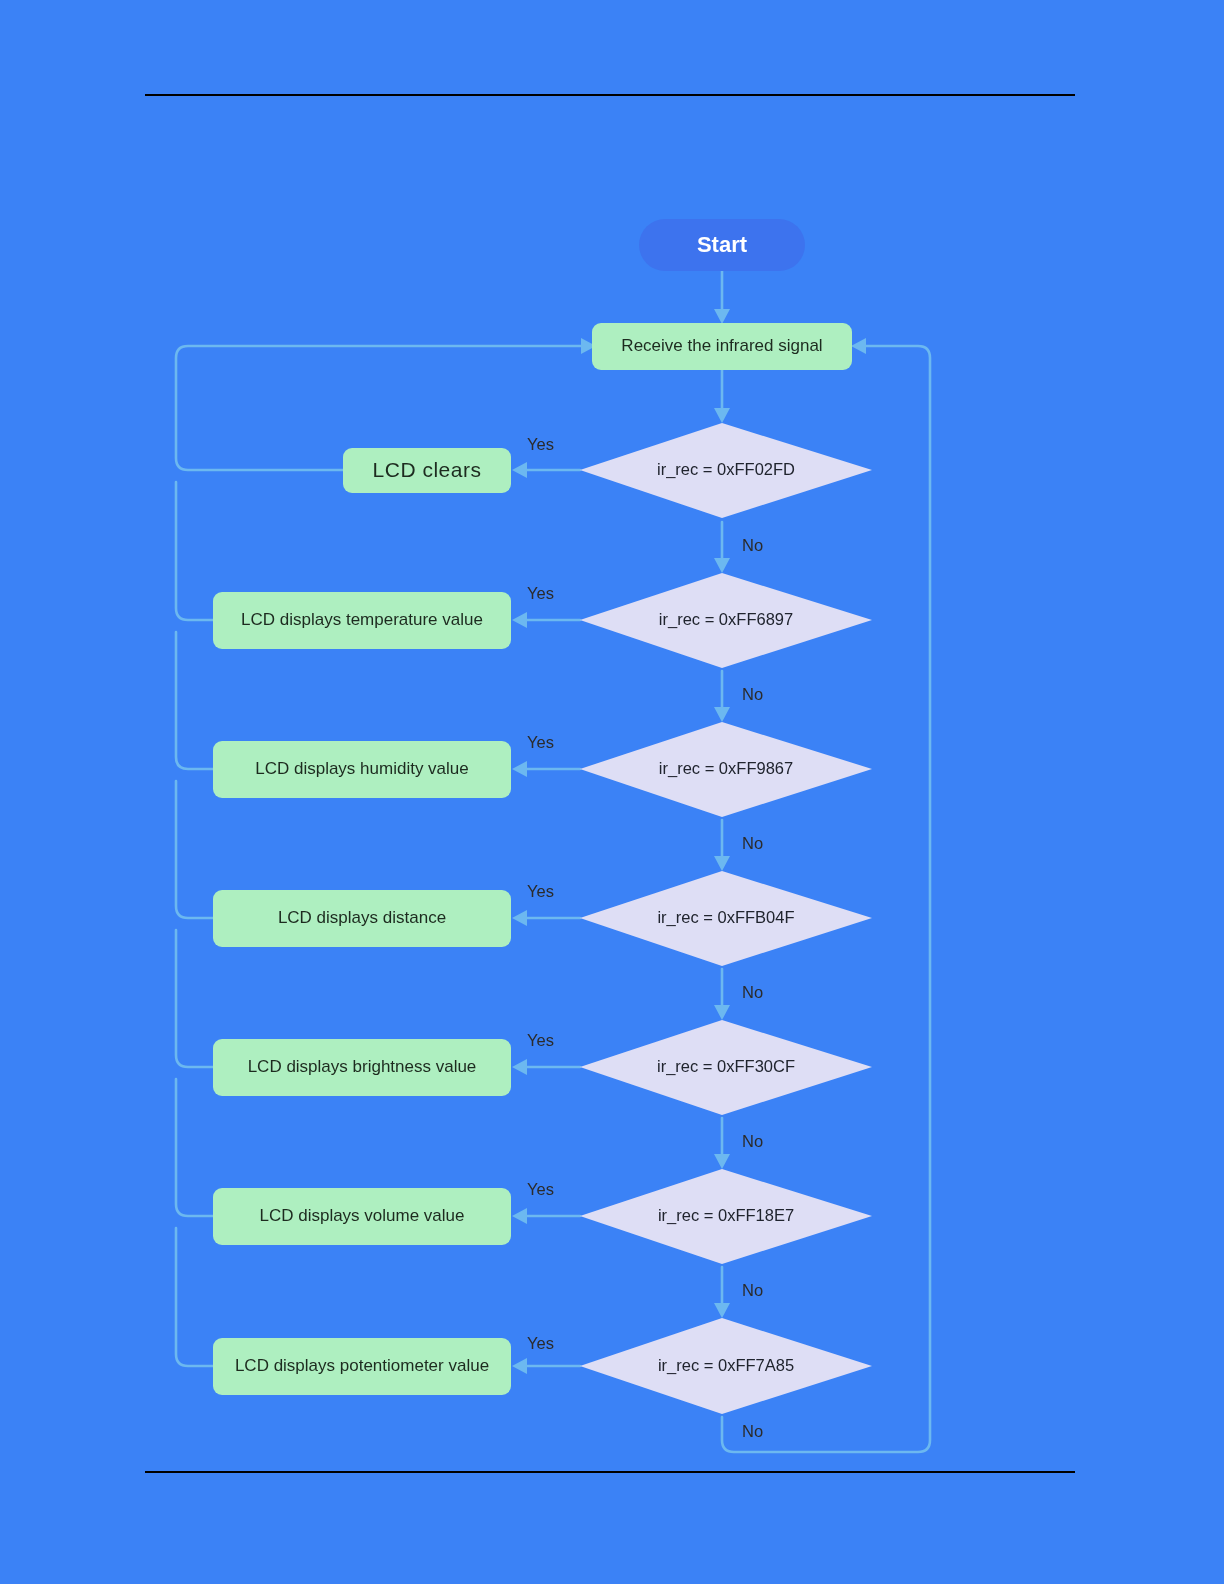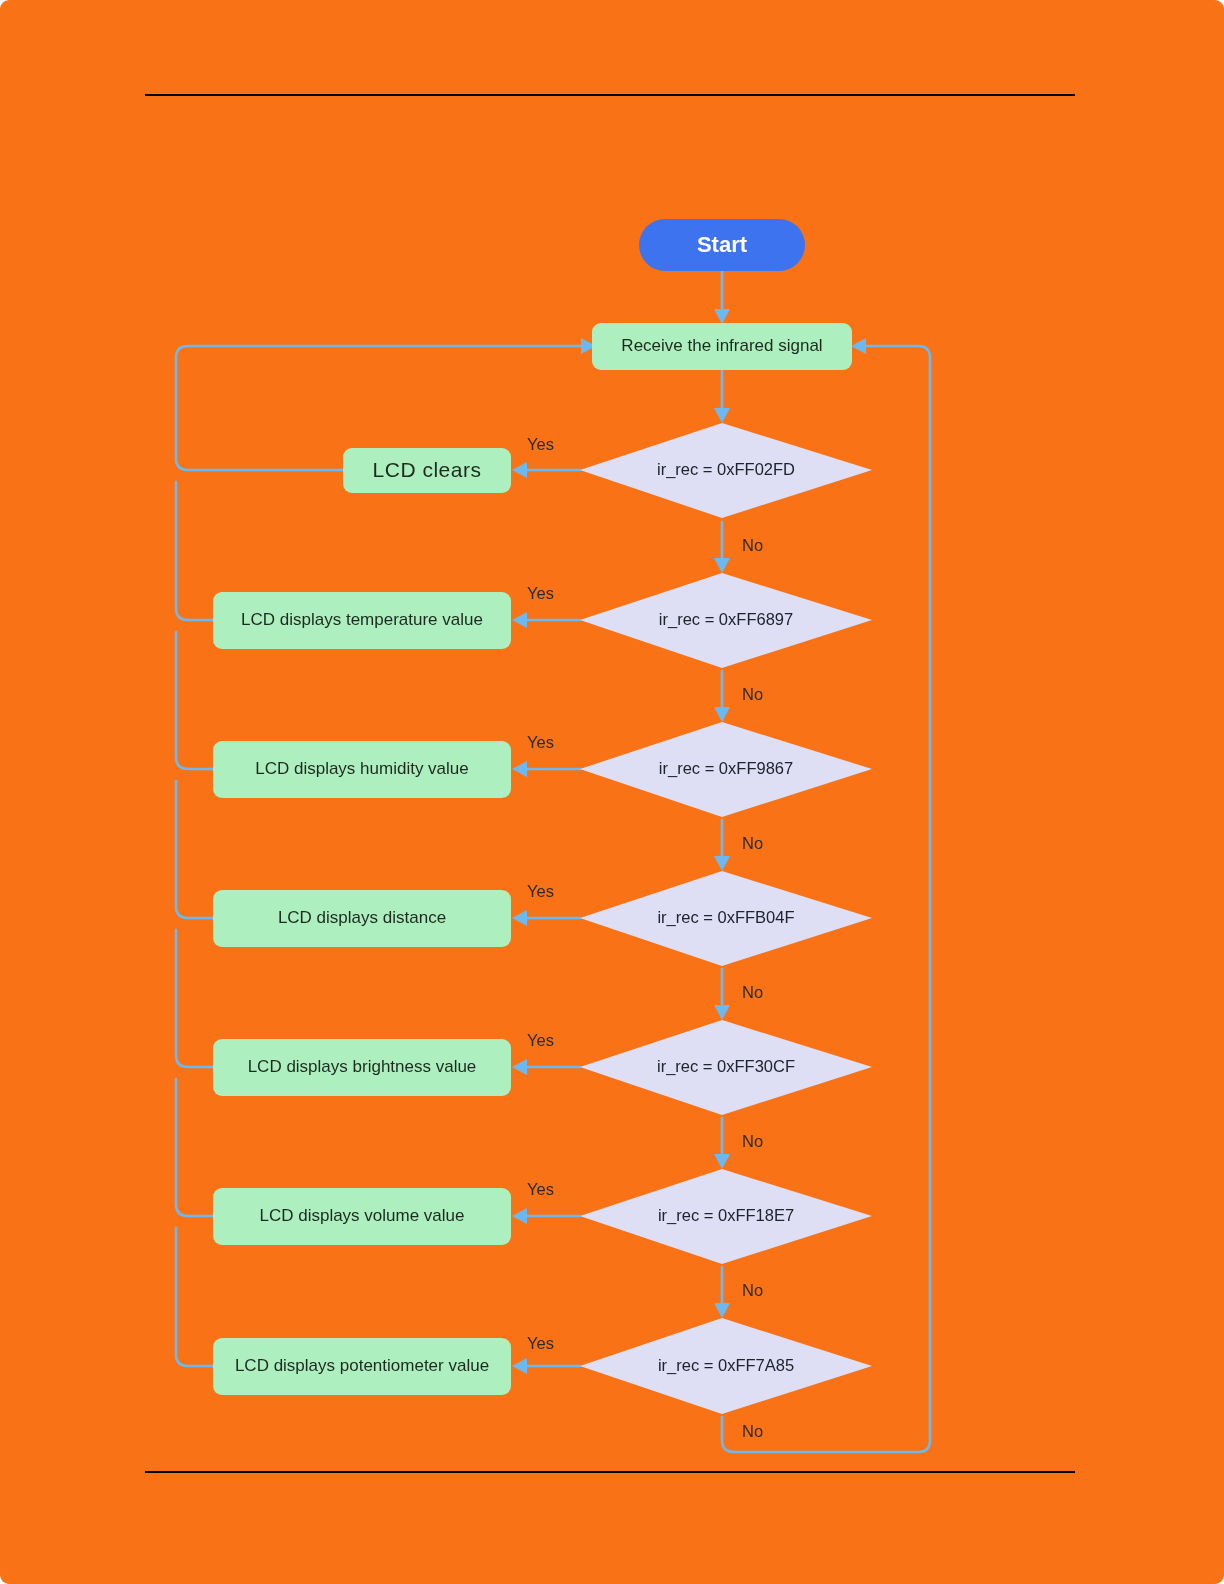--- a/index.html
+++ b/index.html
@@ -10,22 +10,21 @@
   body {
     width: 1224px;
     height: 1584px;
     font-family: "Liberation Sans", sans-serif;
     overflow: hidden;
     position: relative;
   }
   #page {
     position: absolute;
     inset: 0;
-    background: #f97316;
-    border-radius: 9px;
+    background: #3b82f6;
   }
   .rule {
     position: absolute;
     left: 145px;
     width: 930px;
     height: 2px;
     background: #000000;
   }
   #rule-top { top: 94px; }
   #rule-bottom { top: 1471px; }

